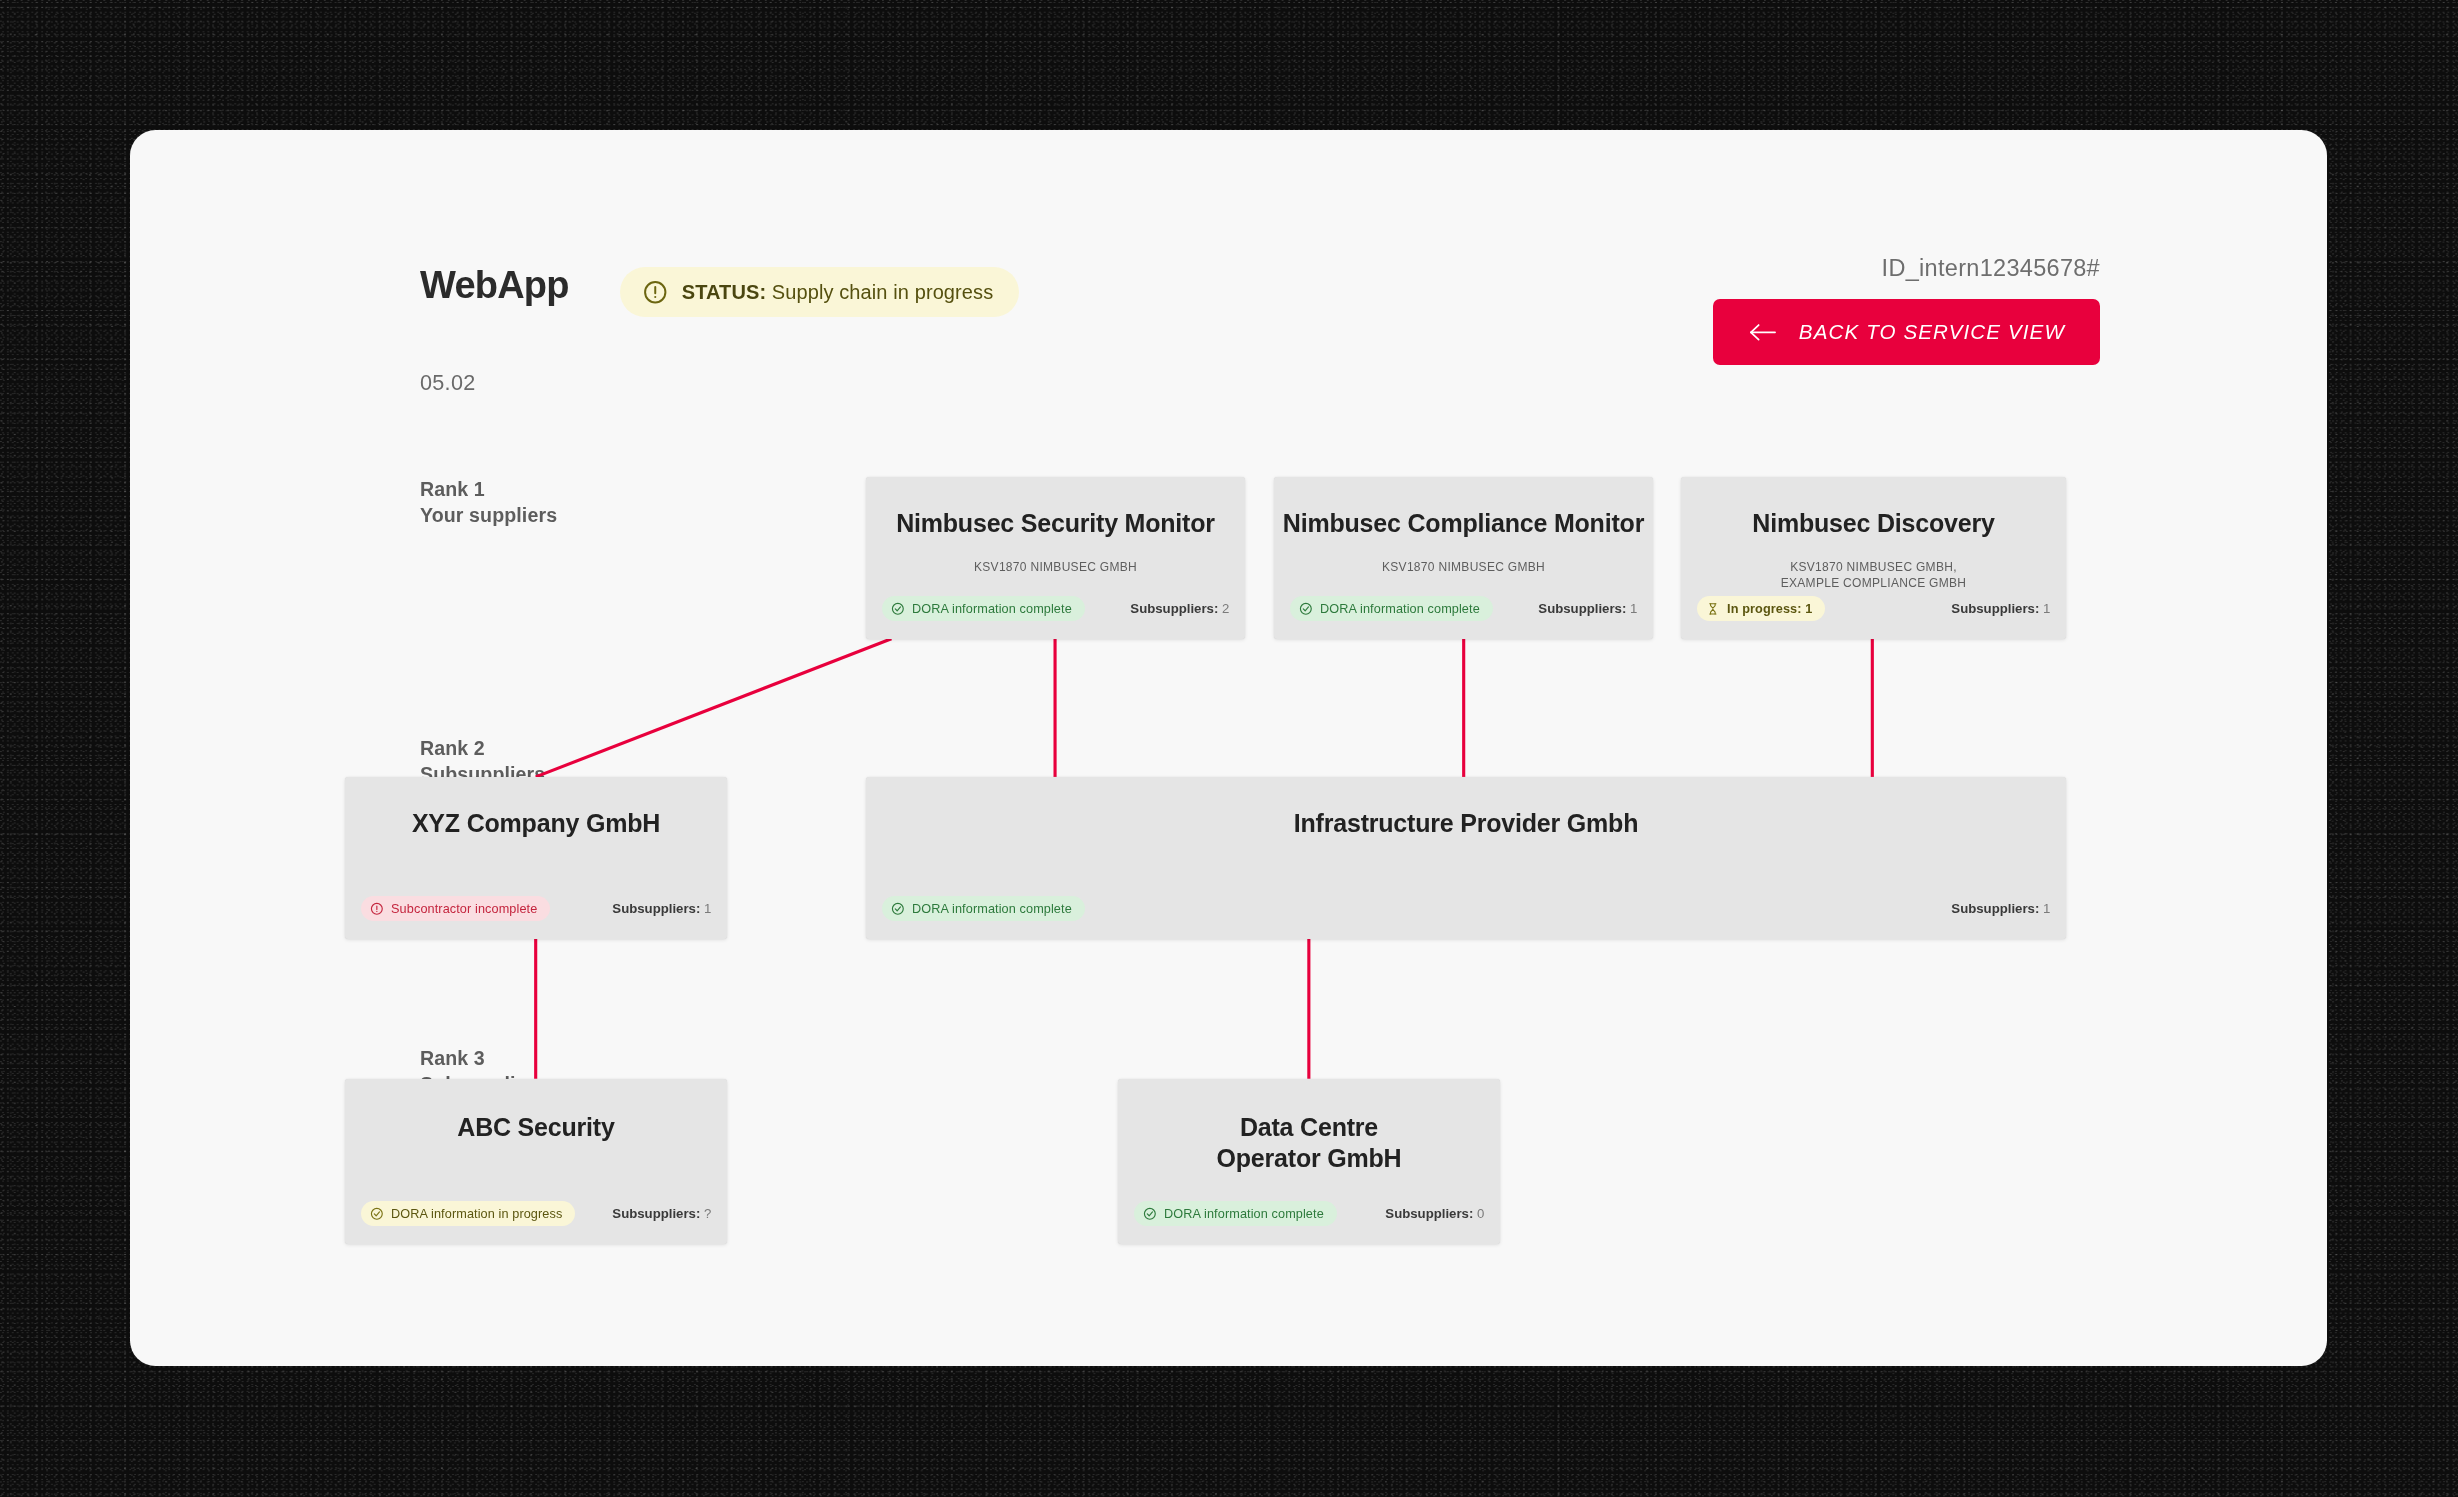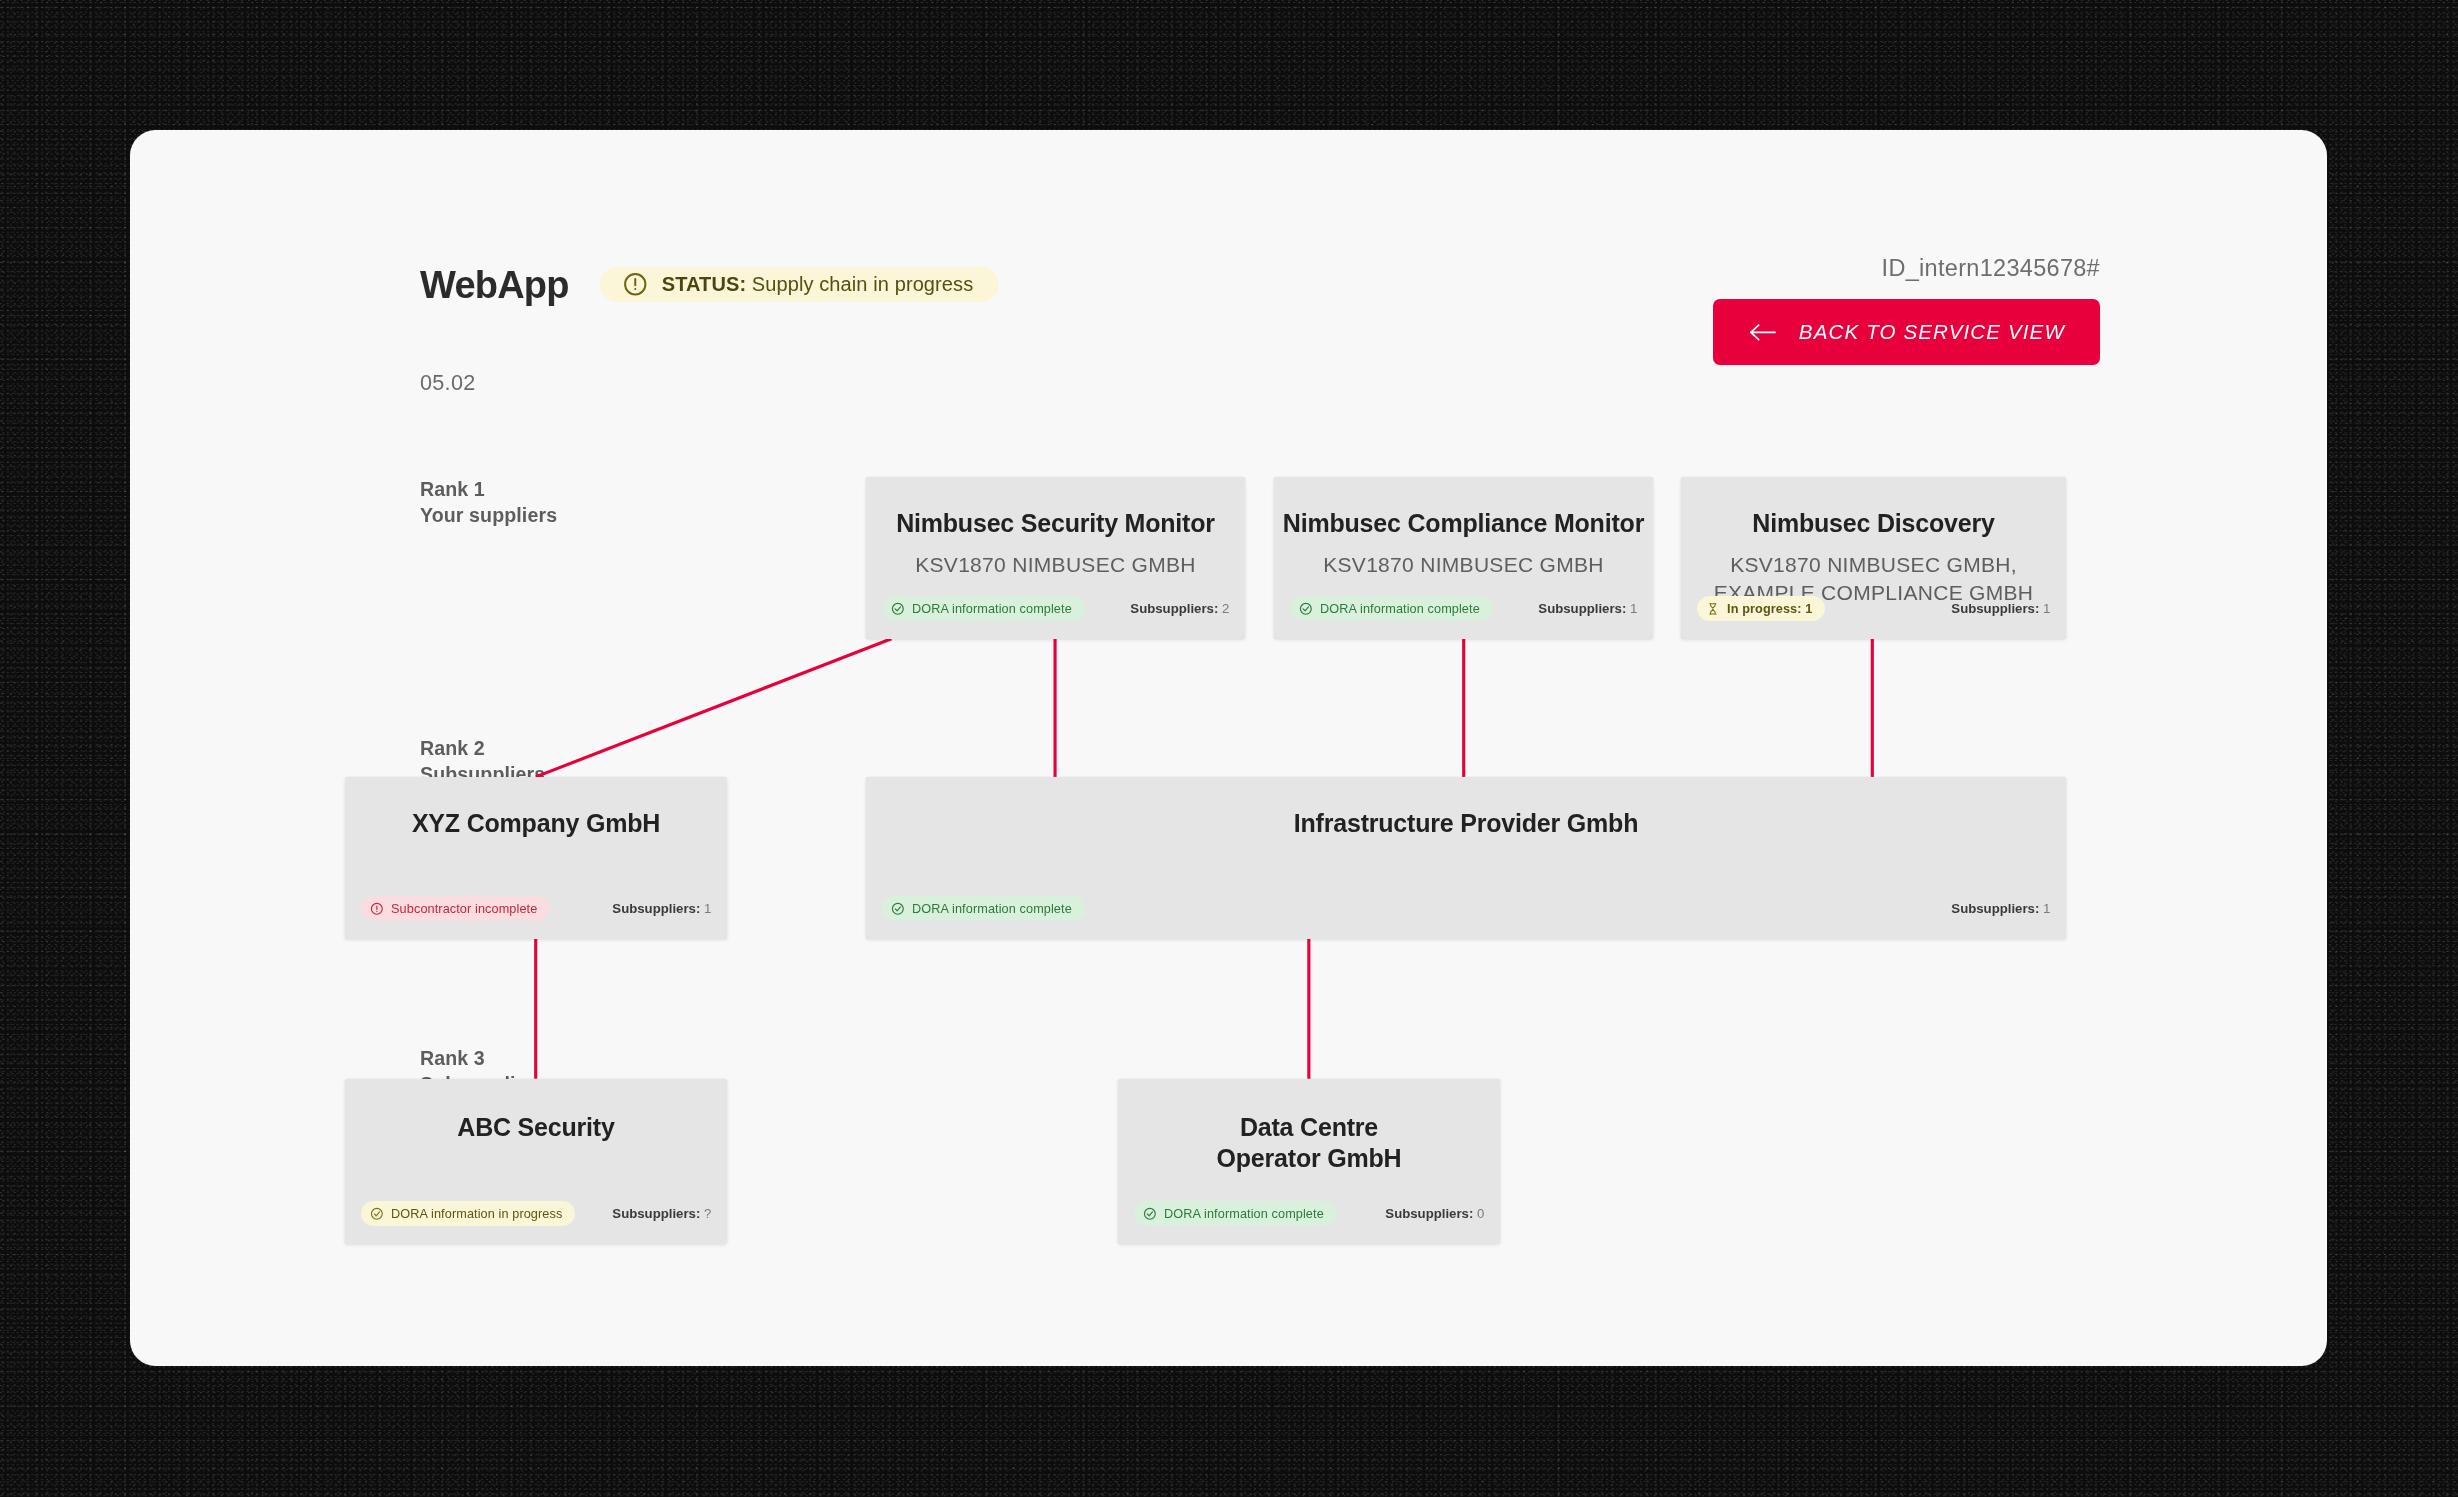--- a/index.html
+++ b/index.html
@@ -48,23 +48,23 @@
     left: 290px;
     top: 134px;
     font-size: 38px;
     font-weight: 700;
     letter-spacing: -0.8px;
     color: #2b2b2b;
   }
 
   .status-pill {
     position: absolute;
-    left: 470px;
+    left: 490px;
     top: 137px;
-    height: 35px;
+    height: 50px;
     display: flex;
     align-items: center;
     gap: 13.7px;
     padding: 0 25.5px 0 21.6px;
     background: #faf6d7;
     border-radius: 25.5px;
     justify-content: center;
   }
   .status-pill .ico { display: block; width: 26.5px; height: 26.5px; flex: 0 0 auto; }
   .status-text { font-size: 20px; color: #55500f; letter-spacing: 0.1px; white-space: nowrap; }
@@ -151,25 +151,26 @@
     font-weight: 700;
     color: #222222;
     letter-spacing: -0.2px;
     white-space: pre-line;
     line-height: 1.22;
   }
   .card-sub {
     position: absolute;
     left: 0; right: 0;
     text-align: center;
-    font-size: 21px;
+    font-size: 12px;
     color: #5e5e5e;
     letter-spacing: 0.3px;
     white-space: pre-line;
     line-height: 1.35;
+    margin-top: 8px;
   }
   .card-foot {
     position: absolute;
     left: 0; right: 0;
     display: flex;
     align-items: center;
     justify-content: space-between;
   }
   .badge {
     display: inline-flex;

